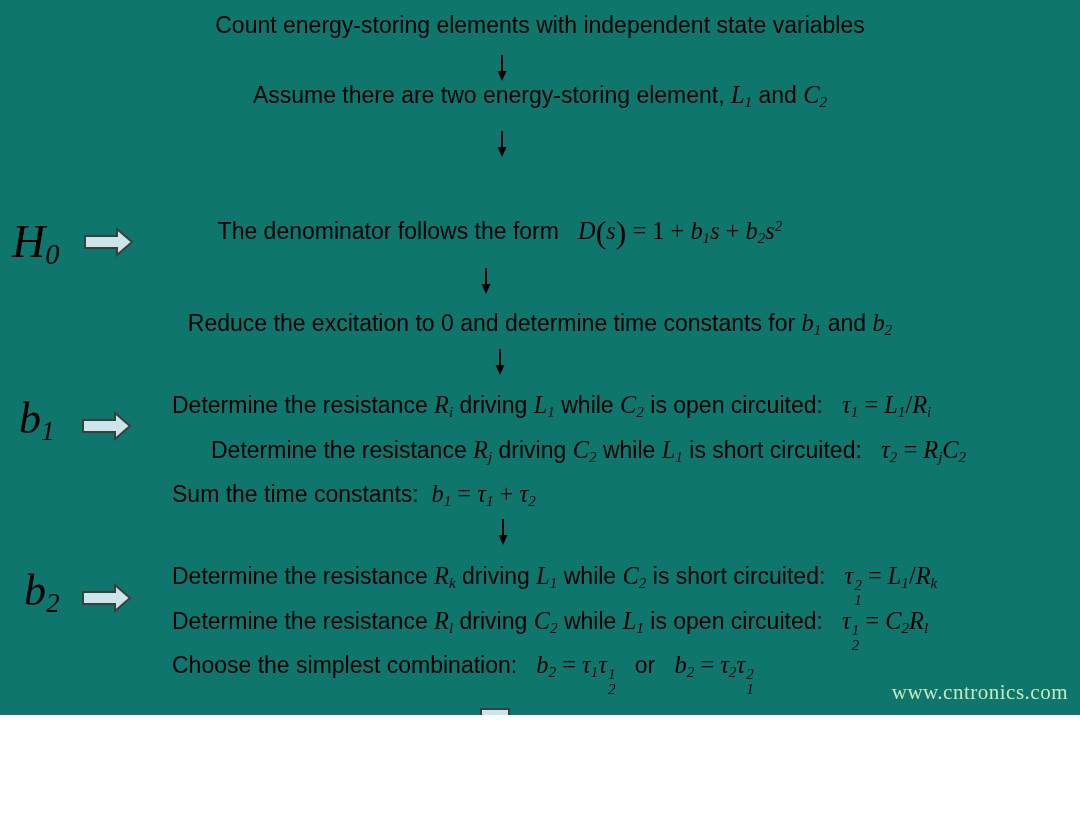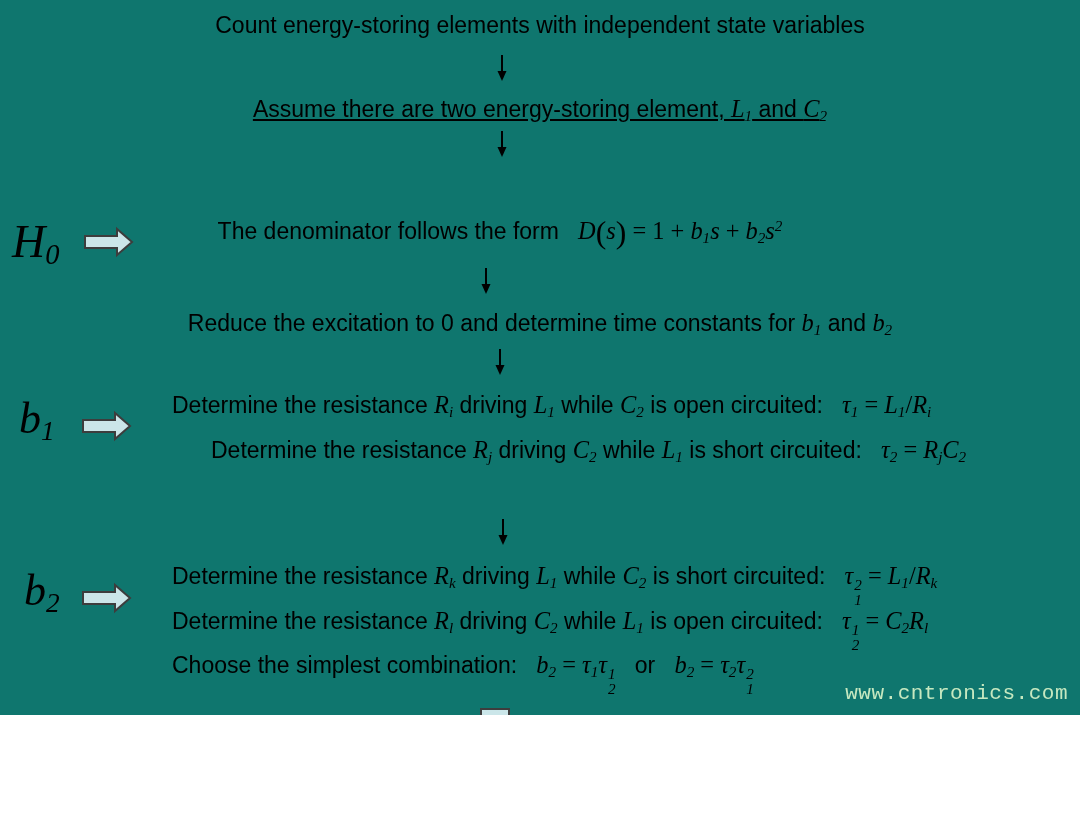--- a/index.html
+++ b/index.html
@@ -12,21 +12,21 @@
   .seg.m{font-family:"Liberation Serif","DejaVu Serif",serif;font-style:italic;font-size:1.06em;}
   .seg.u{font-family:"Liberation Serif","DejaVu Serif",serif;font-style:normal;font-size:1.06em;}
   .seg.paren{font-size:1.38em;vertical-align:-0.14em;letter-spacing:0;}
   .seg sub{font-size:0.62em;vertical-align:-0.25em;line-height:0;}
   .seg sup{font-size:0.62em;vertical-align:0.55em;line-height:0;}
   .stack{display:inline-flex;flex-direction:column;align-items:flex-start;
          font-size:0.62em;line-height:0.95;vertical-align:-0.42em;margin-left:1px;}
   .stack .st-sup,.stack .st-sub{display:block;}
   
   #r-step1{top:12px;}
-  #r-step2{top:94px;text-decoration:underline;}
+  #r-step2{top:80px;}
   #r-step3{top:167px;left:0;width:1000px;text-align:center;margin-top:47px;}
   #r-step4{top:228px;left:160px;}
   #r-step5{top:308px;}
   #r-b1l1{top:390px;left:172px;}
   #r-b1l2{top:435px;left:172px;margin-left:39px;}
   #r-b1l3{top:479px;left:172px;}
   #r-b2l1{top:561px;left:172px;}
   #r-b2l2{top:606px;left:172px;}
   #r-b2l3{top:650px;left:172px;}
   #r-final{top:778px;left:0;width:994px;text-align:right;font-size:30px;}
@@ -42,21 +42,21 @@
   #a2{left:495px;top:131px;}
   #a3{left:479px;top:268px;}
   #a4{left:493px;top:349px;}
   #a5{left:496px;top:519px;}
   .block-arrow{position:absolute;}
   #ba-h0{left:84px;top:226px;}
   #ba-b1{left:82px;top:410px;}
   #ba-b2{left:82px;top:582px;}
   #ba-big{left:462px;top:708px;}
   .watermark{position:absolute;right:12px;bottom:10px;font-size:21px;
-             font-family:Liberation Mono, monospace;letter-spacing:0.5px;}
+             font-family:Liberation Serif, serif;letter-spacing:0.5px;}
 </style>
 </head>
 <body style="background: rgb(255, 255, 255);">
 
 <div class="canvas">
 
   <div class="row centered" id="r-step1"><span class="seg t">Count energy-storing elements with independent state variables</span></div>
 
   <svg class="thin-arrow" id="a1" width="14" height="26" viewBox="0 0 14 26">
     <line class="ta-line" x1="7" y1="0" x2="7" y2="17" stroke-width="2" style="stroke: rgb(0, 0, 0);"></line>
@@ -88,20 +88,21 @@
     <line class="ta-line" x1="7" y1="0" x2="7" y2="17" stroke-width="2" style="stroke: rgb(0, 0, 0);"></line>
     <polygon class="ta-head" points="2.5,16 11.5,16 7,26" style="fill: rgb(0, 0, 0);"></polygon>
   </svg>
 
   <div class="side-label" id="lbl-b1"><span class="seg m">b<sub>1</sub></span></div>
   <svg class="block-arrow" id="ba-b1" width="50" height="32" viewBox="0 0 50 32">
     <polygon points="1,10 33,10 33,3 48,16 33,29 33,22 1,22" stroke-width="2" style="fill: rgb(203, 230, 233); stroke: rgb(61, 61, 61);"></polygon>
   </svg>
   <div class="row" id="r-b1l1"><span class="seg t">Determine the resistance </span><span class="seg m">R<sub>i</sub></span><span class="seg t"> driving </span><span class="seg m">L<sub>1</sub></span><span class="seg t"> while </span><span class="seg m">C<sub>2</sub></span><span class="seg t"> is open circuited:   </span><span class="seg m">τ<sub>1</sub></span><span class="seg u"> = </span><span class="seg m">L<sub>1</sub></span><span class="seg u">/</span><span class="seg m">R<sub>i</sub></span></div>
   <div class="row" id="r-b1l2"><span class="seg t">Determine the resistance </span><span class="seg m">R<sub>j</sub></span><span class="seg t"> driving </span><span class="seg m">C<sub>2</sub></span><span class="seg t"> while </span><span class="seg m">L<sub>1</sub></span><span class="seg t"> is short circuited:   </span><span class="seg m">τ<sub>2</sub></span><span class="seg u"> = </span><span class="seg m">R<sub>j</sub></span><span class="seg m">C<sub>2</sub></span></div>
+  <div class="row" id="r-b1l3"><span class="seg t">Sum the time constants:  </span><span class="seg m">b<sub>1</sub></span><span class="seg u"> = </span><span class="seg m">τ<sub>1</sub></span><span class="seg u"> + </span><span class="seg m">τ<sub>2</sub></span></div>
 
   <svg class="thin-arrow" id="a5" width="14" height="26" viewBox="0 0 14 26">
     <line class="ta-line" x1="7" y1="0" x2="7" y2="17" stroke-width="2" style="stroke: rgb(0, 0, 0);"></line>
     <polygon class="ta-head" points="2.5,16 11.5,16 7,26" style="fill: rgb(0, 0, 0);"></polygon>
   </svg>
 
   <div class="side-label" id="lbl-b2"><span class="seg m">b<sub>2</sub></span></div>
   <svg class="block-arrow" id="ba-b2" width="50" height="32" viewBox="0 0 50 32">
     <polygon points="1,10 33,10 33,3 48,16 33,29 33,22 1,22" stroke-width="2" style="fill: rgb(203, 230, 233); stroke: rgb(61, 61, 61);"></polygon>
   </svg>

